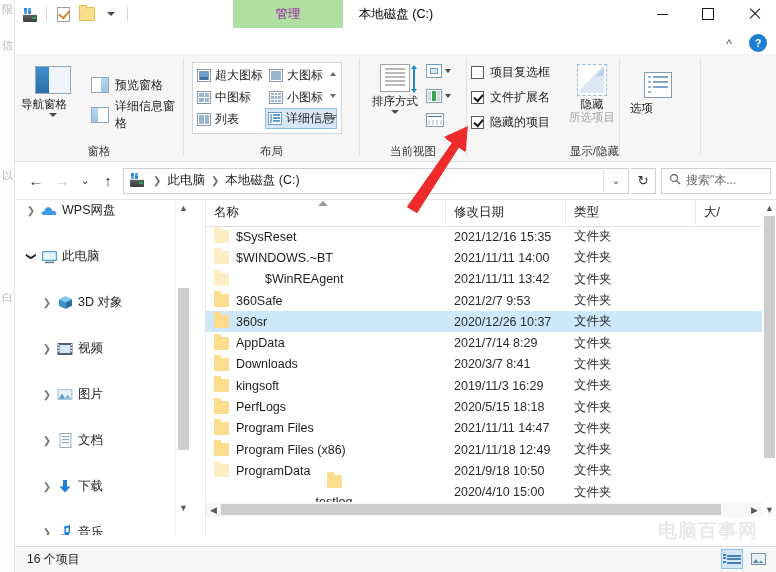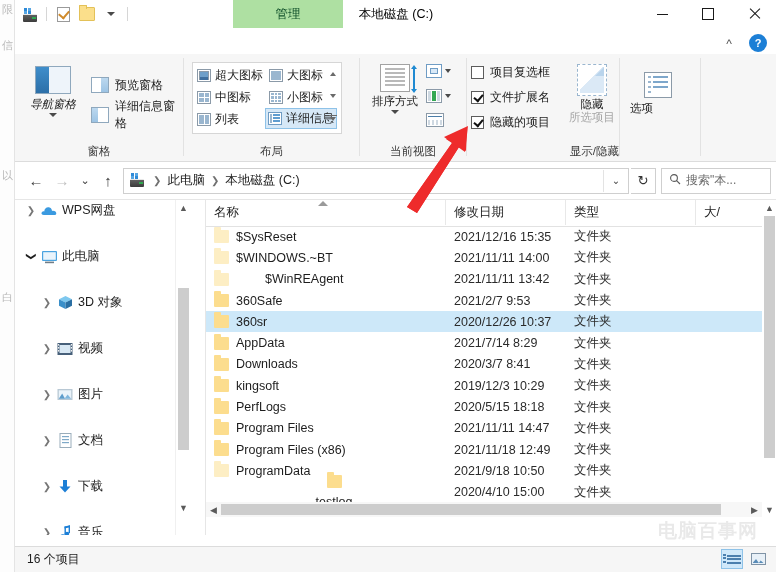--- a/index.html
+++ b/index.html
@@ -96,21 +96,21 @@
   }
 
   .win-title {
     position: absolute; left: 0; top: 0; width: 762px; height: 28px;
     line-height: 28px; text-align: center; font-size: 12.5px; color: #000;
     pointer-events: none;
   }
   .ctx-tab-strip {
     position: absolute; left: 218px; top: 0; width: 110px; height: 28px;
     background: #aee0a2; text-align: center; line-height: 28px;
-    font-size: 12.5px; color: #14532d;
+    font-size: 12.5px; color: #a21caf;
   }
   .win-ctrls {
     position: absolute; right: 0; top: 0; height: 28px; display: flex;
   }
   .win-ctrl {
     width: 46px; height: 28px; display: flex; align-items: center;
     justify-content: center; color: #1a1a1a;
   }
   .gl-min { width: 11px; height: 1px; background: #1a1a1a; }
   .gl-max { width: 10px; height: 10px; border: 1px solid #1a1a1a; }
@@ -157,22 +157,20 @@
     position: absolute; bottom: 3px; left: 0; width: 100%;
     text-align: center; font-size: 11.5px; color: #3a3a3a;
   }
   .rsep {
     position: absolute; top: 4px; width: 1px; height: 98px; background: #e2e2e2;
   }
 
   
   .navpane-btn {
     position: absolute; left: 6px; top: 8px; width: 64px; height: 74px;
-    text-align: center;
-    font-style: italic;
   }
   .navpane-ico {
     width: 34px; height: 26px; margin: 4px auto 4px; position: relative;
     border: 1px solid #8fa8bd; background: #fff;
   }
   .navpane-ico::before {
     content: ""; position: absolute; left: 0; top: 0; width: 13px; height: 100%;
     background: linear-gradient(#3f8ecb, #2c6fa8);
   }
   .navpane-ico::after {
@@ -989,21 +987,21 @@
                 <span>Downloads</span>
               </span>
             <span class="cell-date" style="width:120px;">2020/3/7 8:41</span>
             <span class="cell-type" style="width:130px;">文件夹</span>
           </div>
           <div class="row">
             <span class="cell-name" style="width:240px;">
                 <span class="folder-ico"></span>
                 <span>kingsoft</span>
               </span>
-            <span class="cell-date" style="width:120px;">2019/12/3 10:29</span>
+            <span class="cell-date" style="width:120px;">2019/11/3 16:29</span>
             <span class="cell-type" style="width:130px;">文件夹</span>
           </div>
           <div class="row">
             <span class="cell-name" style="width:240px;">
                 <span class="folder-ico"></span>
                 <span>PerfLogs</span>
               </span>
             <span class="cell-date" style="width:120px;">2020/5/15 18:18</span>
             <span class="cell-type" style="width:130px;">文件夹</span>
           </div>

